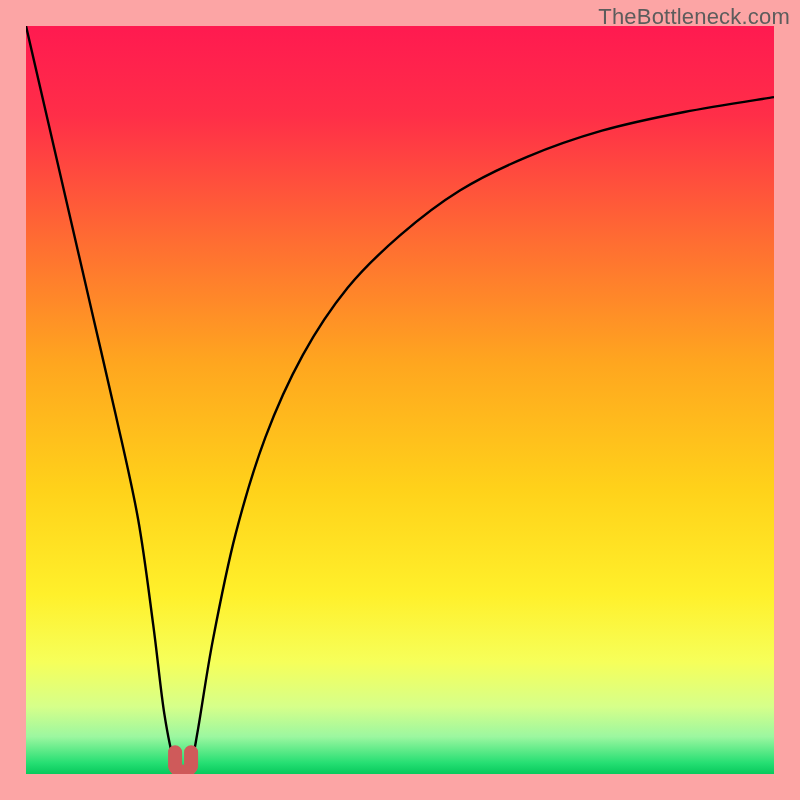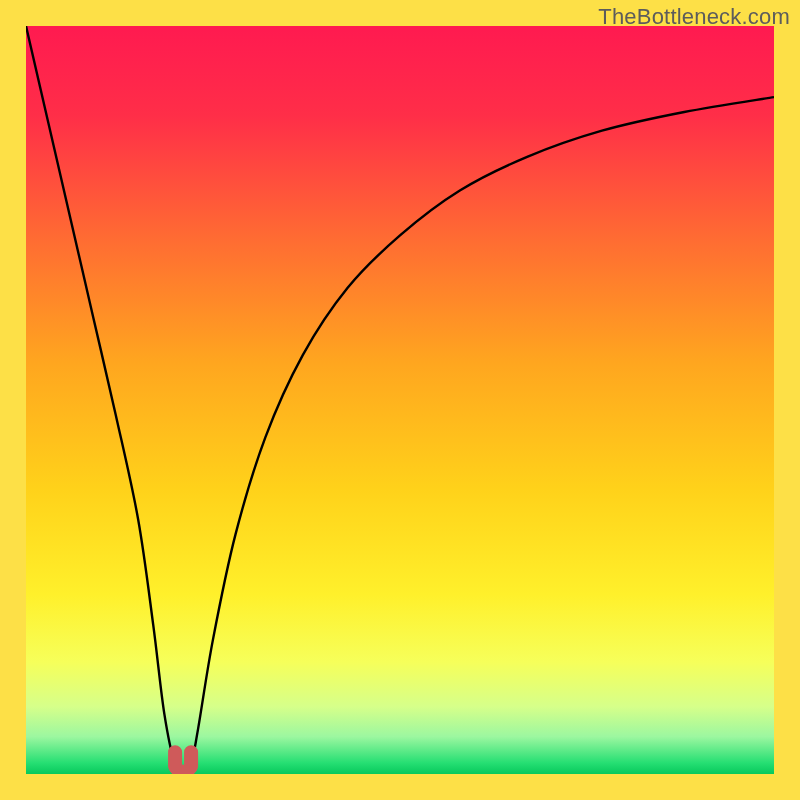--- a/index.html
+++ b/index.html
@@ -7,21 +7,21 @@
     padding: 0;
     width: 800px;
     height: 800px;
     overflow: hidden;
     background: #000;
     font-family: Arial, Helvetica, sans-serif;
   }
   .frame {
     position: absolute;
     inset: 0;
-    background: #fde047;
+    background: #fca5a5;
   }
   .plot-area {
     position: absolute;
     left: 26px;
     top: 26px;
     width: 748px;
     height: 748px;
     overflow: hidden;
   }
   .gradient-bg {

